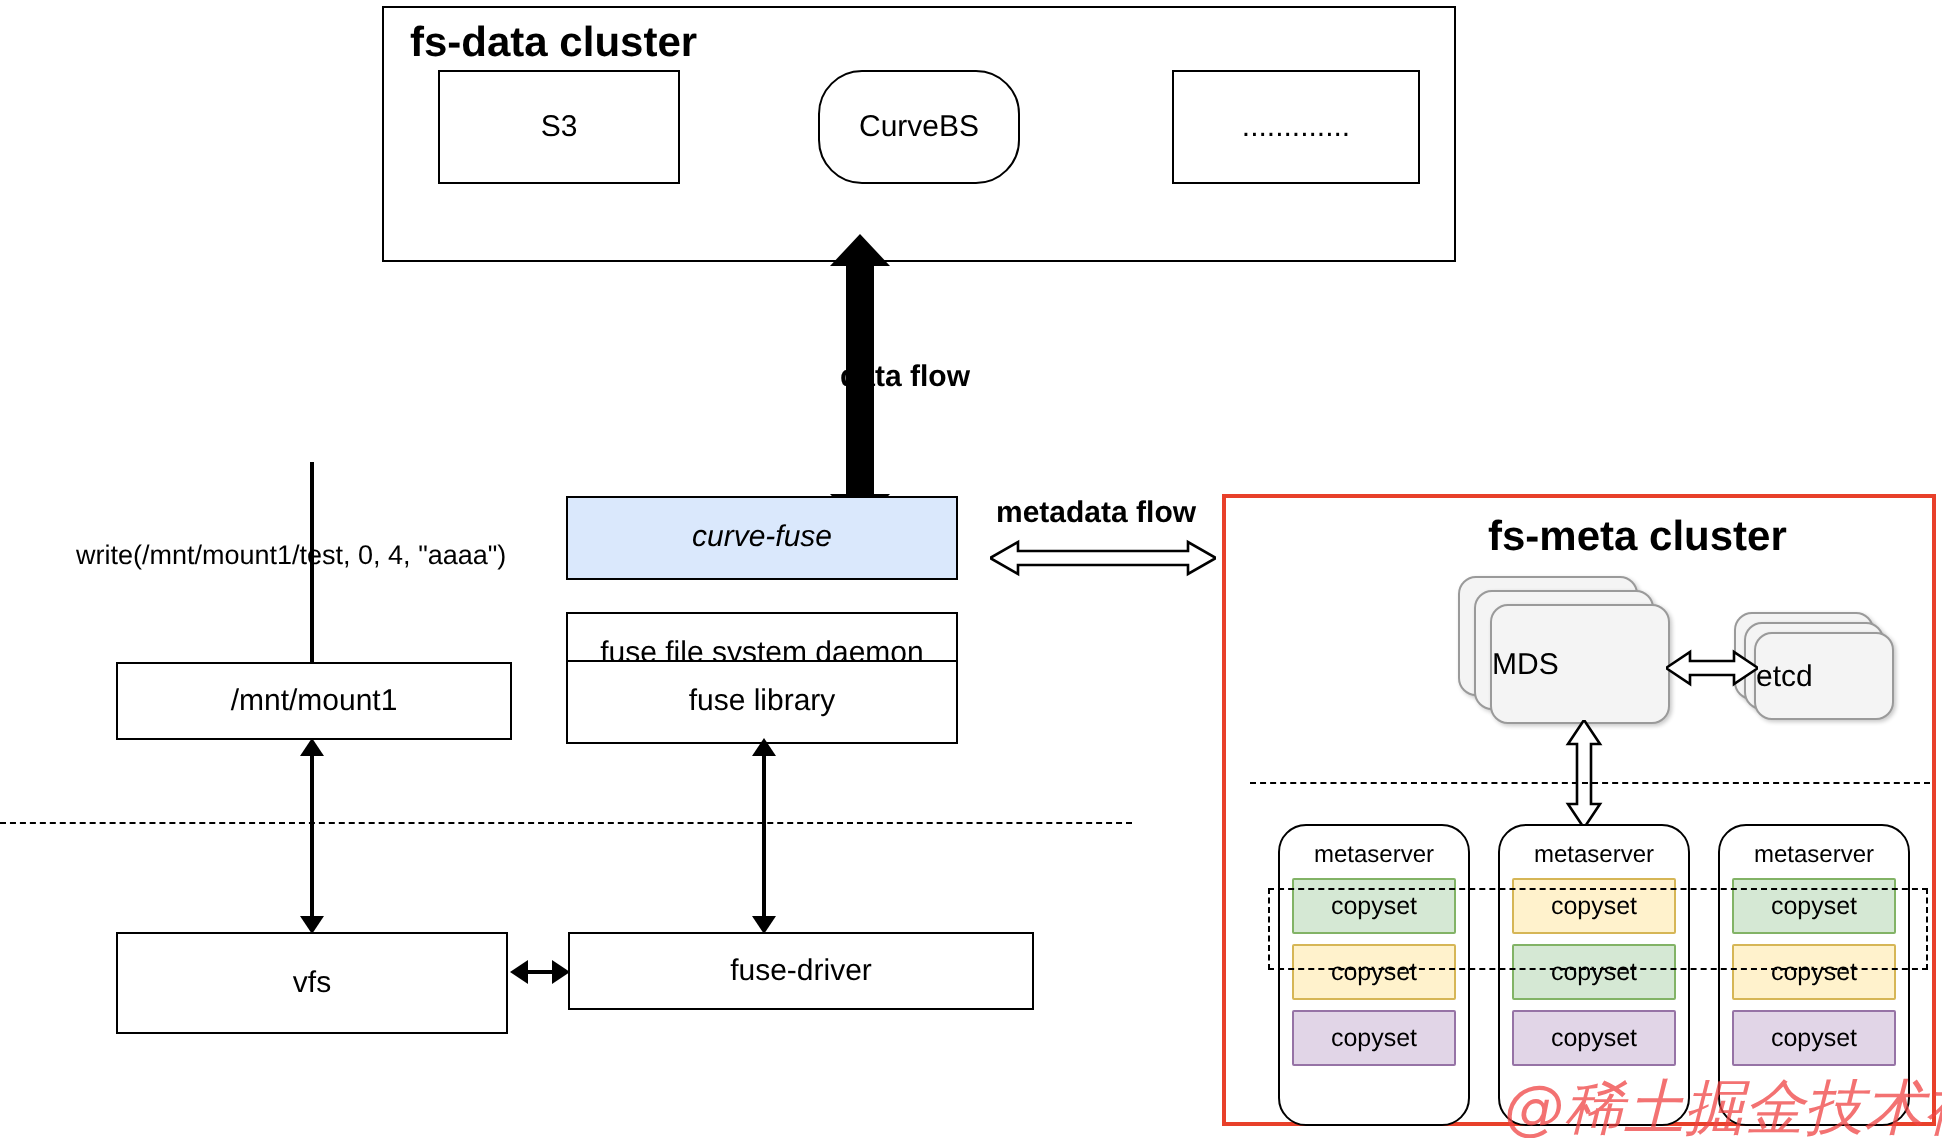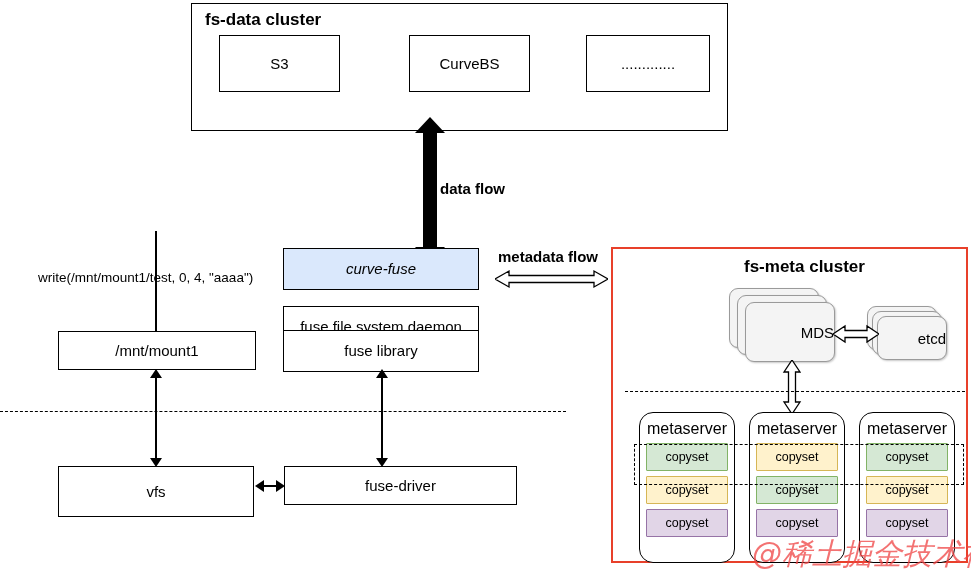--- a/index.html
+++ b/index.html
@@ -2,85 +2,85 @@
 <html><head>
 <meta charset="utf-8">
 <style>
   html,body{margin:0;padding:0;background:#ffffff;}
   body{width:971px;height:569px;position:relative;overflow:hidden;
        font-family:"Liberation Sans","DejaVu Sans",sans-serif;color:#000;}
   .abs{position:absolute;box-sizing:border-box;}
   .box{border:1.6px solid #000;background:#fff;display:flex;align-items:center;justify-content:center;}
   .lbl{font-size:15px;line-height:1.15;text-align:right;white-space:nowrap;}
   .bold{font-weight:bold;}
-  .cluster-title{font-size:17px;font-weight:bold;}
+  .cluster-title{font-size:21px;font-weight:bold;}
   
   #fs-data-cluster{left:191px;top:3px;width:537px;height:128px;border:1.8px solid #000;background:#fff;}
   .data-sub{border:1.6px solid #000;background:#fff;height:57px;top:35px;}
   
   .cf{border:1.4px solid #000;left:283px;width:196px;}
   #curve-fuse{top:248px;height:42px;background:#dae8fc;}
   #fuse-daemon{top:306px;height:42px;background:#fff;text-decoration:underline;}
   #fuse-library{top:330px;height:42px;background:#fff;}
   
   #mnt-box{left:58px;top:331px;width:198px;height:39px;}
   #vfs-box{left:58px;top:466px;width:196px;height:51px;}
   #fuse-driver-box{left:284px;top:466px;width:233px;height:39px;}
   
   #kernel-line{left:0px;top:411px;width:566px;height:0;border-top:1.6px dashed #000;}
   
   #data-flow-arrow{left:423px;top:132px;width:14px;height:116px;background:#000;}
   .thick-head{position:absolute;left:-8px;width:0;height:0;border-left:15px solid transparent;border-right:15px solid transparent;}
   #dfa-up{top:-15px;border-bottom:16px solid #000;}
   #dfa-down{bottom:-15px;border-top:16px solid #000;}
-  #data-flow-label{left:440px;top:180px;}
+  #data-flow-label{left:420px;top:180px;}
   
   #metadata-flow{left:495px;top:268px;width:113px;height:22px;}
   #metadata-flow-label{left:498px;top:248px;}
   
   .vline{background:#000;width:1.6px;}
   .ah{position:absolute;width:0;height:0;border-left:6px solid transparent;border-right:6px solid transparent;left:-5px;}
   .ah-up{border-bottom:9px solid #000;top:-9px;}
   .ah-dn{border-top:9px solid #000;bottom:-9px;}
   .hline{background:#000;height:1.6px;}
   .ahh{position:absolute;width:0;height:0;border-top:6px solid transparent;border-bottom:6px solid transparent;top:-5px;}
   .ahh-l{border-right:9px solid #000;left:-9px;}
   .ahh-r{border-left:9px solid #000;right:-9px;}
   
   #fs-meta-cluster{left:611px;top:247px;width:357px;height:316px;border:2.4px solid #e8402a;background:#fff;}
   #fs-meta-title{left:744px;top:257px;}
   #meta-dashed-line{left:625px;top:391px;width:340px;height:0;border-top:1.6px dashed #000;}
   .node{border:1px solid #9a9a9a;border-radius:9px;background:#f4f4f4;
-        box-shadow:1px 1px 2px rgba(0,0,0,.22);display:flex;align-items:center;justify-content:flex-end;
+        box-shadow:1px 1px 2px rgba(0,0,0,.22);display:flex;align-items:center;justify-content:flex-start;
         font-size:15px;position:absolute;}
   .node-ghost{background:#f4f4f4;}
   
   .ms{border:1.7px solid #000;border-radius:14px;background:#fff;top:412px;width:96px;height:151px;}
-  .ms-title{font-size:16px;text-align:center;margin-top:7px;}
+  .ms-title{font-size:12px;text-align:center;margin-top:7px;}
   .copyset{height:26px;margin:5px auto 0;width:80px;display:flex;align-items:center;justify-content:center;
            font-size:12.5px;border-radius:1px;}
   .cs-green{background:#d5e8d4;border:1px solid #82b366;}
   .cs-yellow{background:#fff2cc;border:1px solid #d6b656;}
   .cs-purple{background:#e1d5e7;border:1px solid #9673a6;}
   #copyset-group{left:634px;top:444px;width:330px;height:41px;border:1.6px dashed #000;}
   #watermark{left:752px;top:534px;font-size:30px;color:#ef4444;opacity:.75;white-space:nowrap;
              font-family:"DejaVu Sans",sans-serif;font-style:italic;}
   #write-label{left:38px;top:270px;font-size:13.5px;white-space:nowrap;}
 </style>
 </head>
 <body>
 
 <div class="abs box" id="fs-data-cluster">
 </div>
 <div class="abs cluster-title" style="left:205px;top:10px;">fs-data cluster</div>
 
 <div class="abs box data-sub lbl" style="left:219px;width:121px;">
   <span>S3</span>
 </div>
-<div class="abs box data-sub lbl" style="left:409px;width:121px;">
+<div class="abs box data-sub lbl" style="left:409px;width:101px;border-radius:22px;">
   <span>CurveBS</span>
 </div>
 <div class="abs box data-sub lbl" style="left:586px;width:124px;">
   <span>.............</span>
 </div>
 
 <div class="abs" id="data-flow-arrow">
   <div class="thick-head" id="dfa-up"></div>
   <div class="thick-head" id="dfa-down"></div>
 </div>

